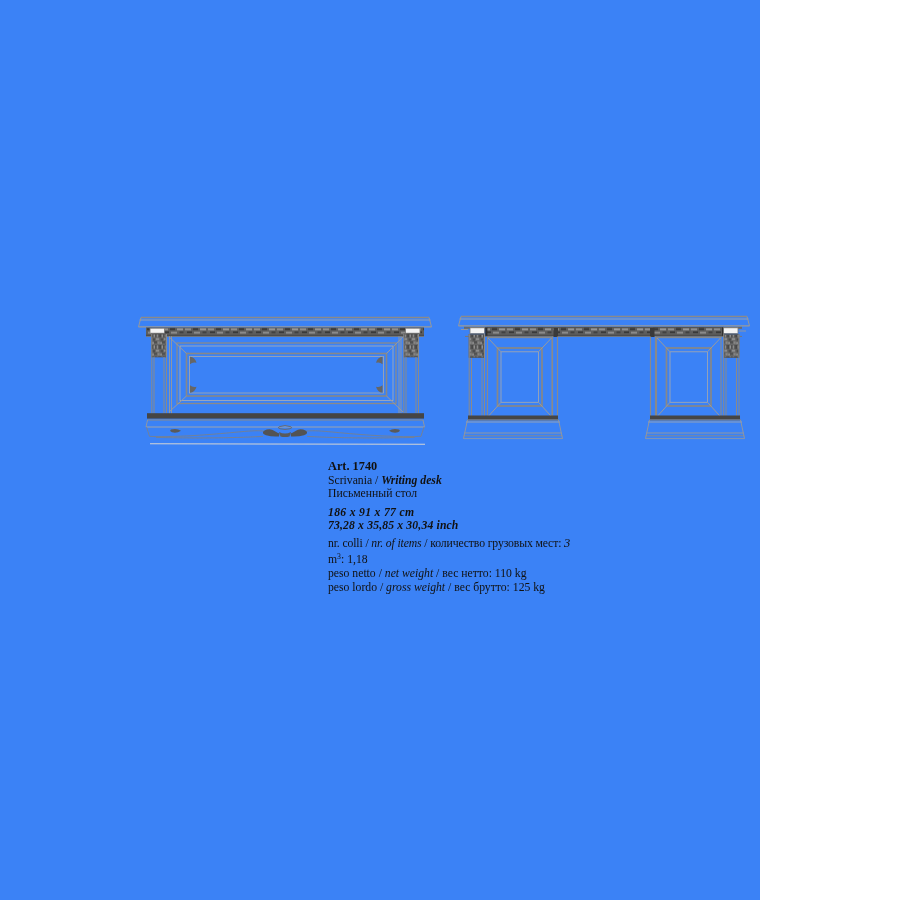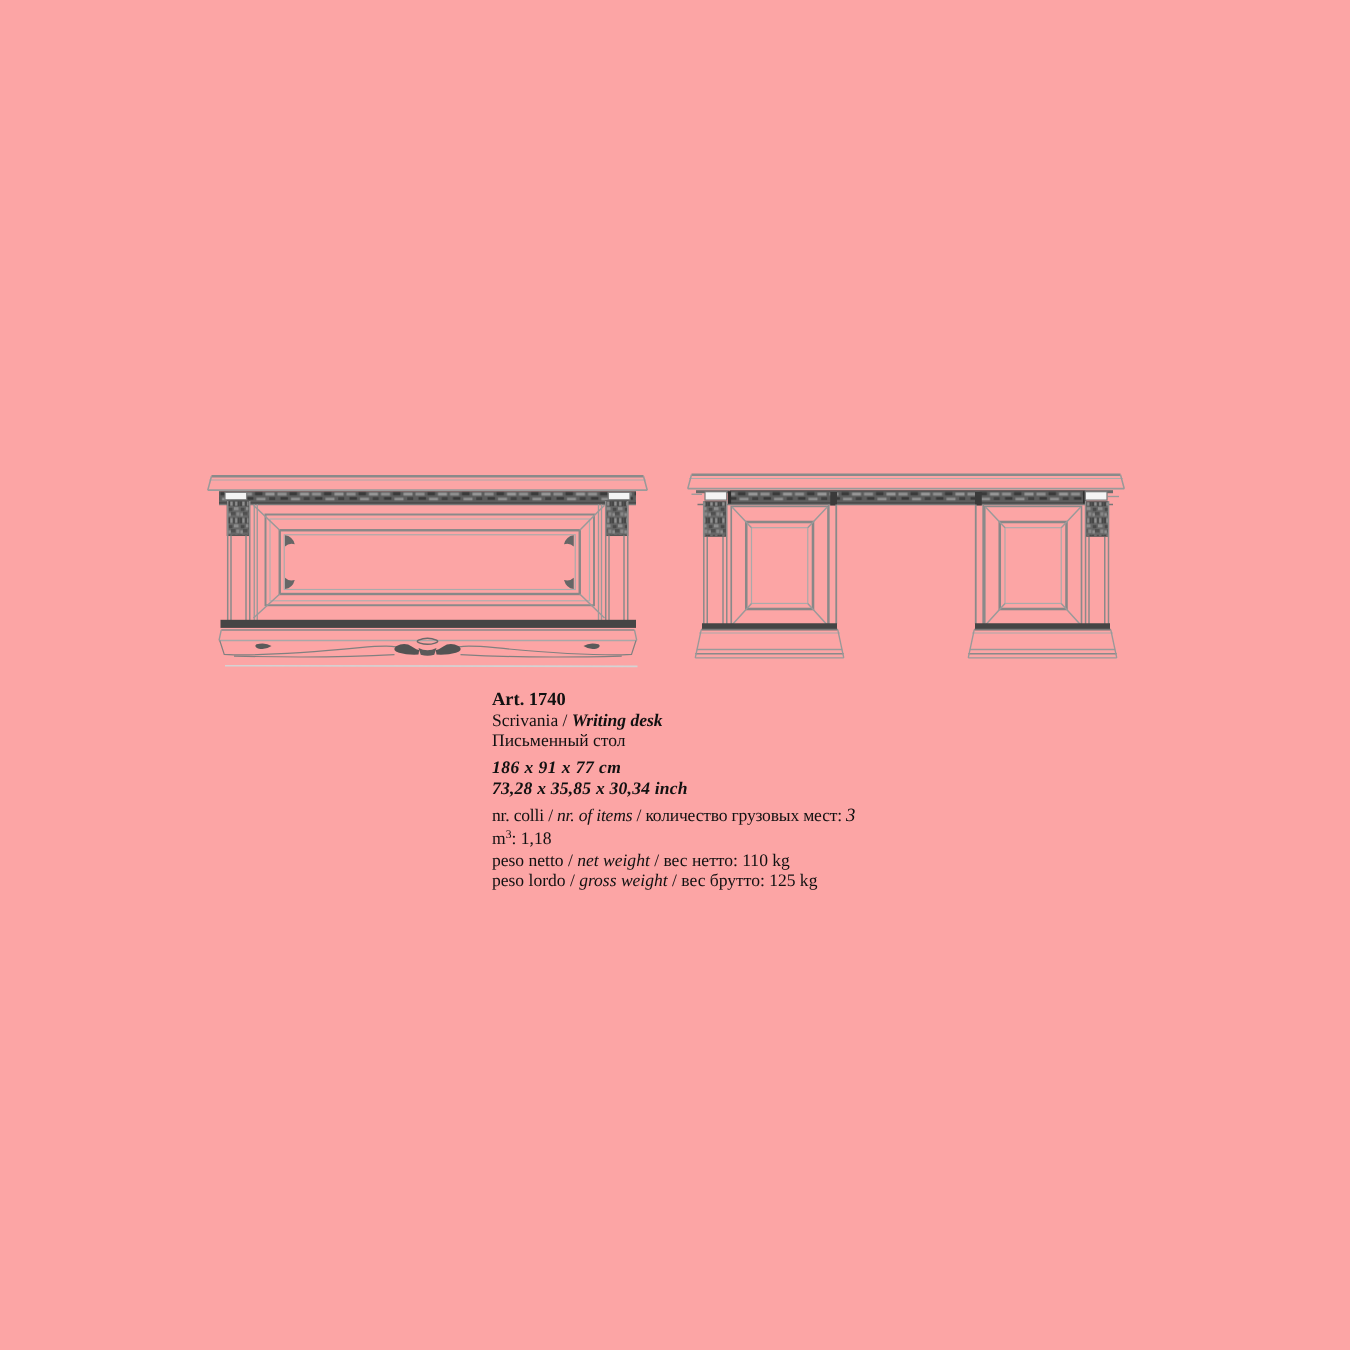--- a/index.html
+++ b/index.html
@@ -1,16 +1,16 @@
 <!DOCTYPE html>
 <html><head>
 <meta charset="utf-8">
 <style>
   html,body{margin:0;padding:0;background:#ffffff;}
-  #page{position:relative;width:900px;height:900px;background:#fca5a5;overflow:hidden;}
+  #page{position:relative;width:760px;height:900px;background:#3b82f6;overflow:hidden;}
   svg{position:absolute;top:0;left:0;}
 </style>
 </head>
 <body>
 <div id="page">
 <svg width="900" height="900" viewBox="0 0 900 900" xmlns="http://www.w3.org/2000/svg">
 <defs>
 
   <pattern id="carv" width="23" height="9.6" patternUnits="userSpaceOnUse">
     <rect width="23" height="9.6" fill="#5d5d5d"></rect>

